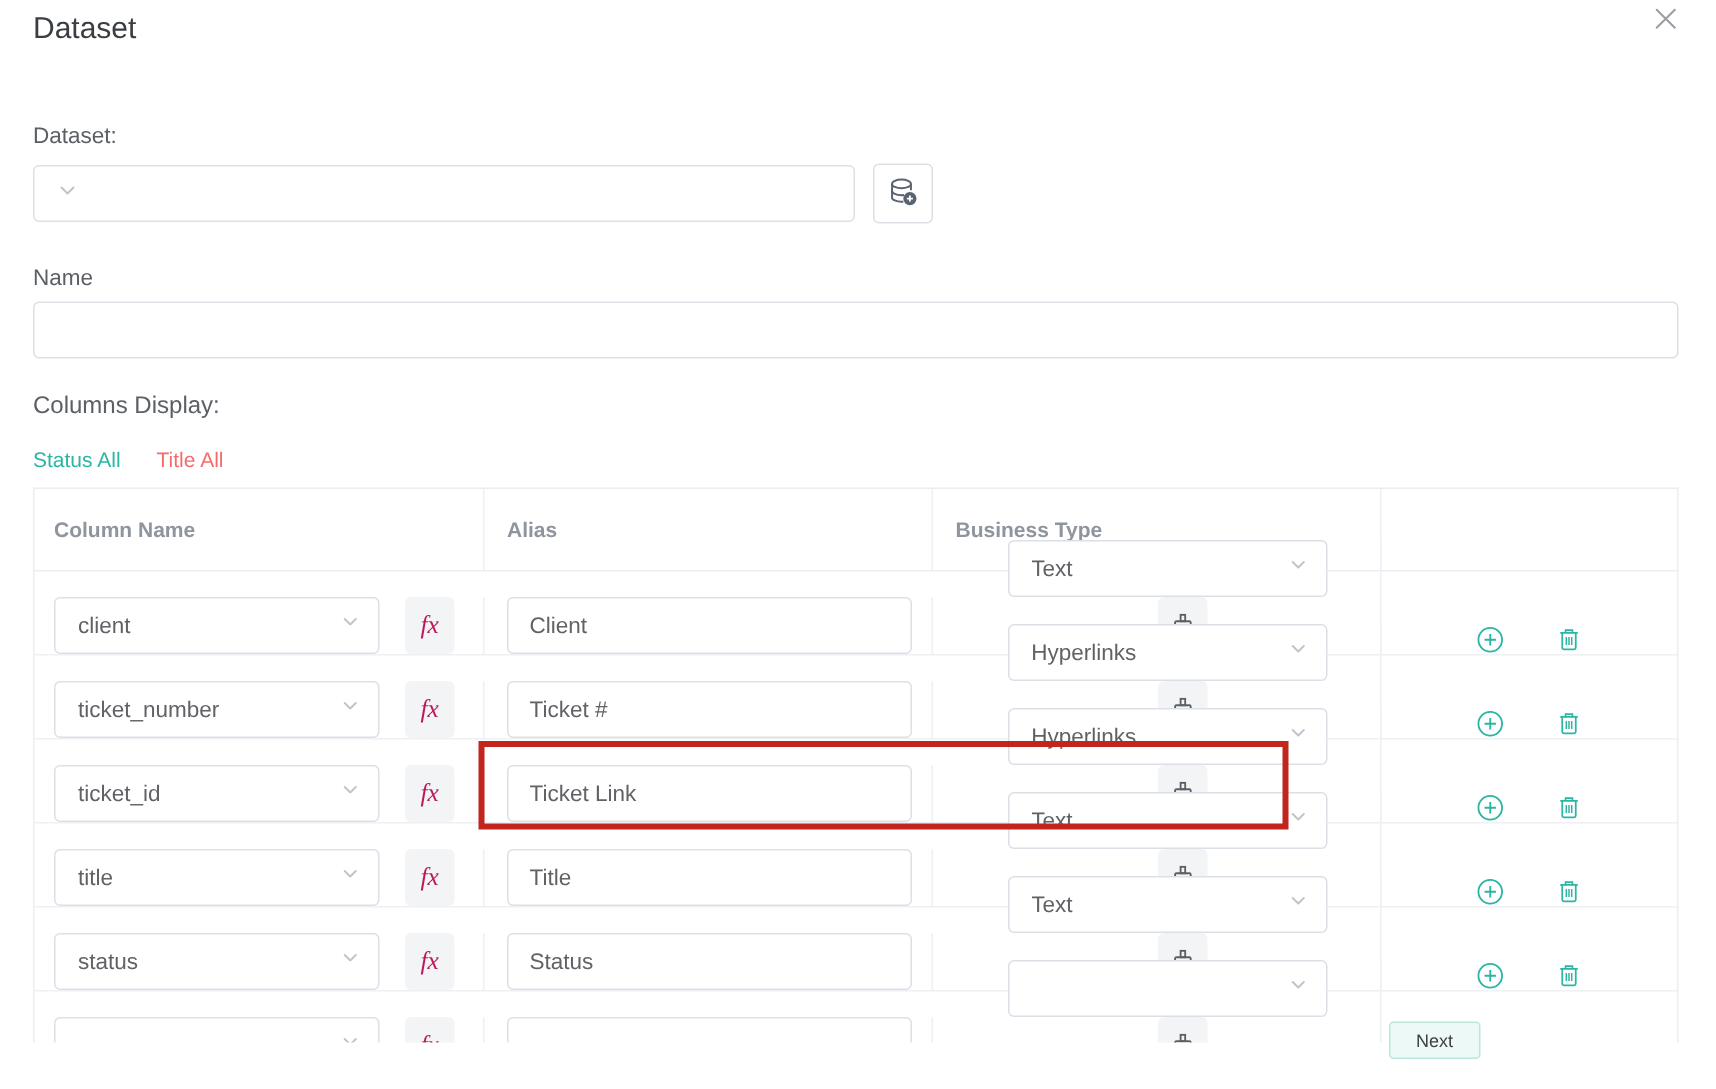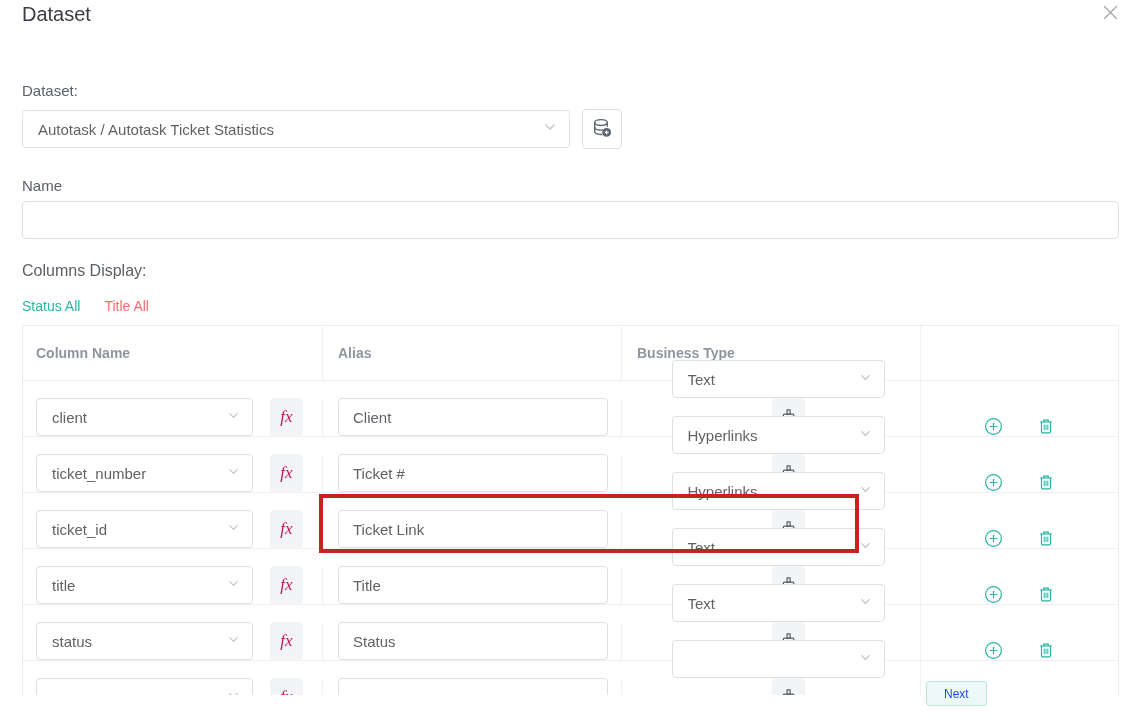--- a/index.html
+++ b/index.html
@@ -1,21 +1,21 @@
 <!DOCTYPE html>
 <html><head>
 <meta charset="utf-8">
 <style>
   * { box-sizing: border-box; margin: 0; padding: 0; }
   html, body { width: 1144px; height: 726px; overflow: hidden; background: #ffffff; }
   body { font-family: "Liberation Sans", "DejaVu Sans", sans-serif; color: #606266; position: relative; }
 
   .modal { padding: 0 25px 0 22px; position: relative; width: 1144px; height: 726px; }
 
-  .modal-title { font-size: 20px; font-weight: 400; color: #3a3d42; padding-top: 3px; height: 27px; }
+  .modal-title { font-size: 20px; font-weight: 400; color: #3a3d42; padding-top: 8px; height: 27px; }
   .close-btn { position: absolute; top: 4px; right: 25px; width: 18px; height: 18px; background: none; border: none; cursor: pointer; padding: 0; }
 
   .field-label { font-size: 15px; color: #5c6066; }
   .lbl-dataset { margin-top: 55px; height: 18px; }
   .lbl-name { margin-top: 28px; height: 18px; }
   .lbl-columns { margin-top: 23px; height: 19px; font-size: 16px; }
 
   .dataset-row { margin-top: 9px; display: flex; align-items: center; height: 40px; }
 
   .select-box { height: 38px; border: 1px solid #dcdfe6; border-radius: 4px; background: #fff;
@@ -63,42 +63,41 @@
     padding: 0 14px; font-size: 15px; color: #606266; outline: none;
     font-family: "Liberation Sans", "DejaVu Sans", sans-serif; }
 
   .icon-btn { background: none; border: none; padding: 0; cursor: pointer; width: 20px; height: 20px;
     display: flex; align-items: center; justify-content: center; }
 
   .highlight-box { position: absolute; left: 296px; top: 168px; width: 540px; height: 59px;
     border: 4px solid #c1251d; pointer-events: none; z-index: 5; }
 
   .next-btn { position: absolute; left: 926px; top: 681px; min-width: 50px; height: 25px;
-    background: #edf9f6; border: 1px solid #b9e6dd; border-radius: 3px; color: #1d4ed8;
+    background: #edf9f6; border: 1px solid #b9e6dd; border-radius: 3px; color: #404040;
     font-size: 12px; padding: 0 17px; cursor: pointer; z-index: 10;
     font-family: "Liberation Sans", "DejaVu Sans", sans-serif; }
 </style>
 </head>
 <body>
 
 <div class="modal">
 
   <div class="modal-title">Dataset</div>
 
   <button class="close-btn" aria-label="close">
     <svg width="17" height="17" viewBox="0 0 16 16">
         <path d="M2 2 L14 14 M14 2 L2 14" stroke="#9b9ea3" stroke-width="1.3" fill="none"></path>
       </svg>
   </button>
 
   <div class="field-label lbl-dataset">Dataset:</div>
 
   <div class="dataset-row">
     <div class="select-box dataset-select">
-      <span class="sel-text">Autotask / Autotask Ticket Statistics</span>
       <span>
         <svg width="14" height="14" viewBox="0 0 14 14">
             <path d="M3 5l4 4 4-4" stroke="#c0c4cc" stroke-width="1.4" fill="none" stroke-linecap="round" stroke-linejoin="round"></path>
           </svg>
       </span>
     </div>
     <button class="sq-btn">
       <span>
         <svg width="22" height="22" viewBox="0 0 22 22" fill="none">
           <ellipse cx="10" cy="5.6" rx="6.3" ry="2.9" stroke="#5a6370" stroke-width="1.3"></ellipse>

